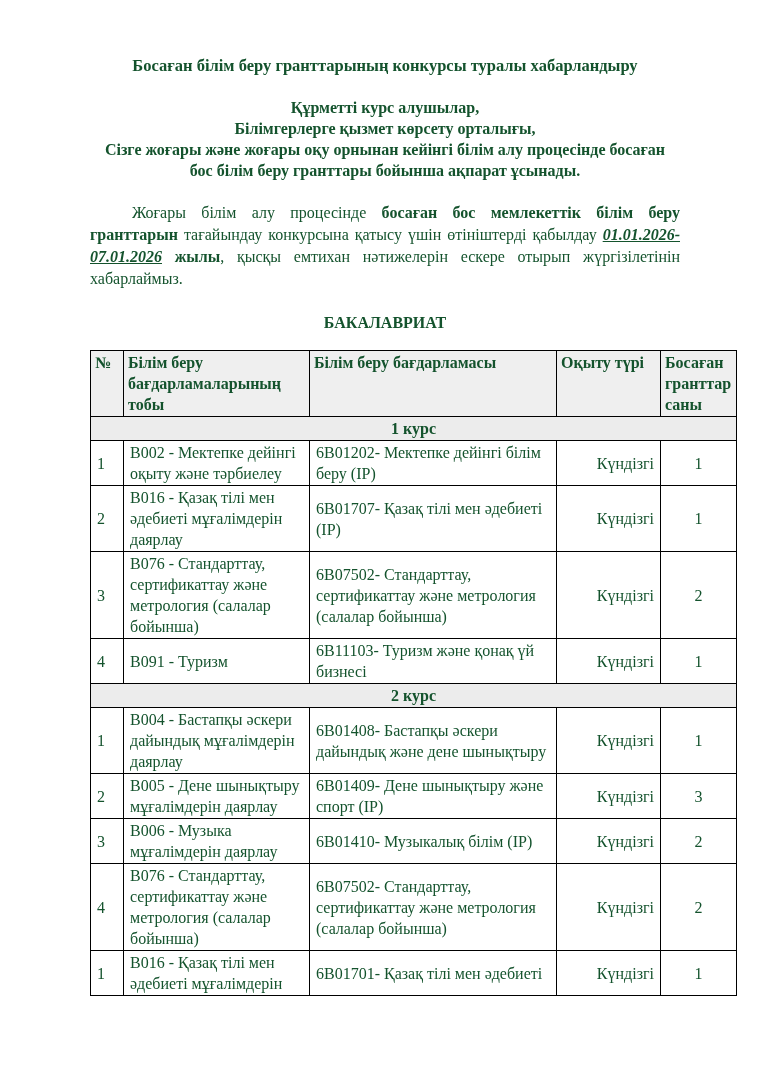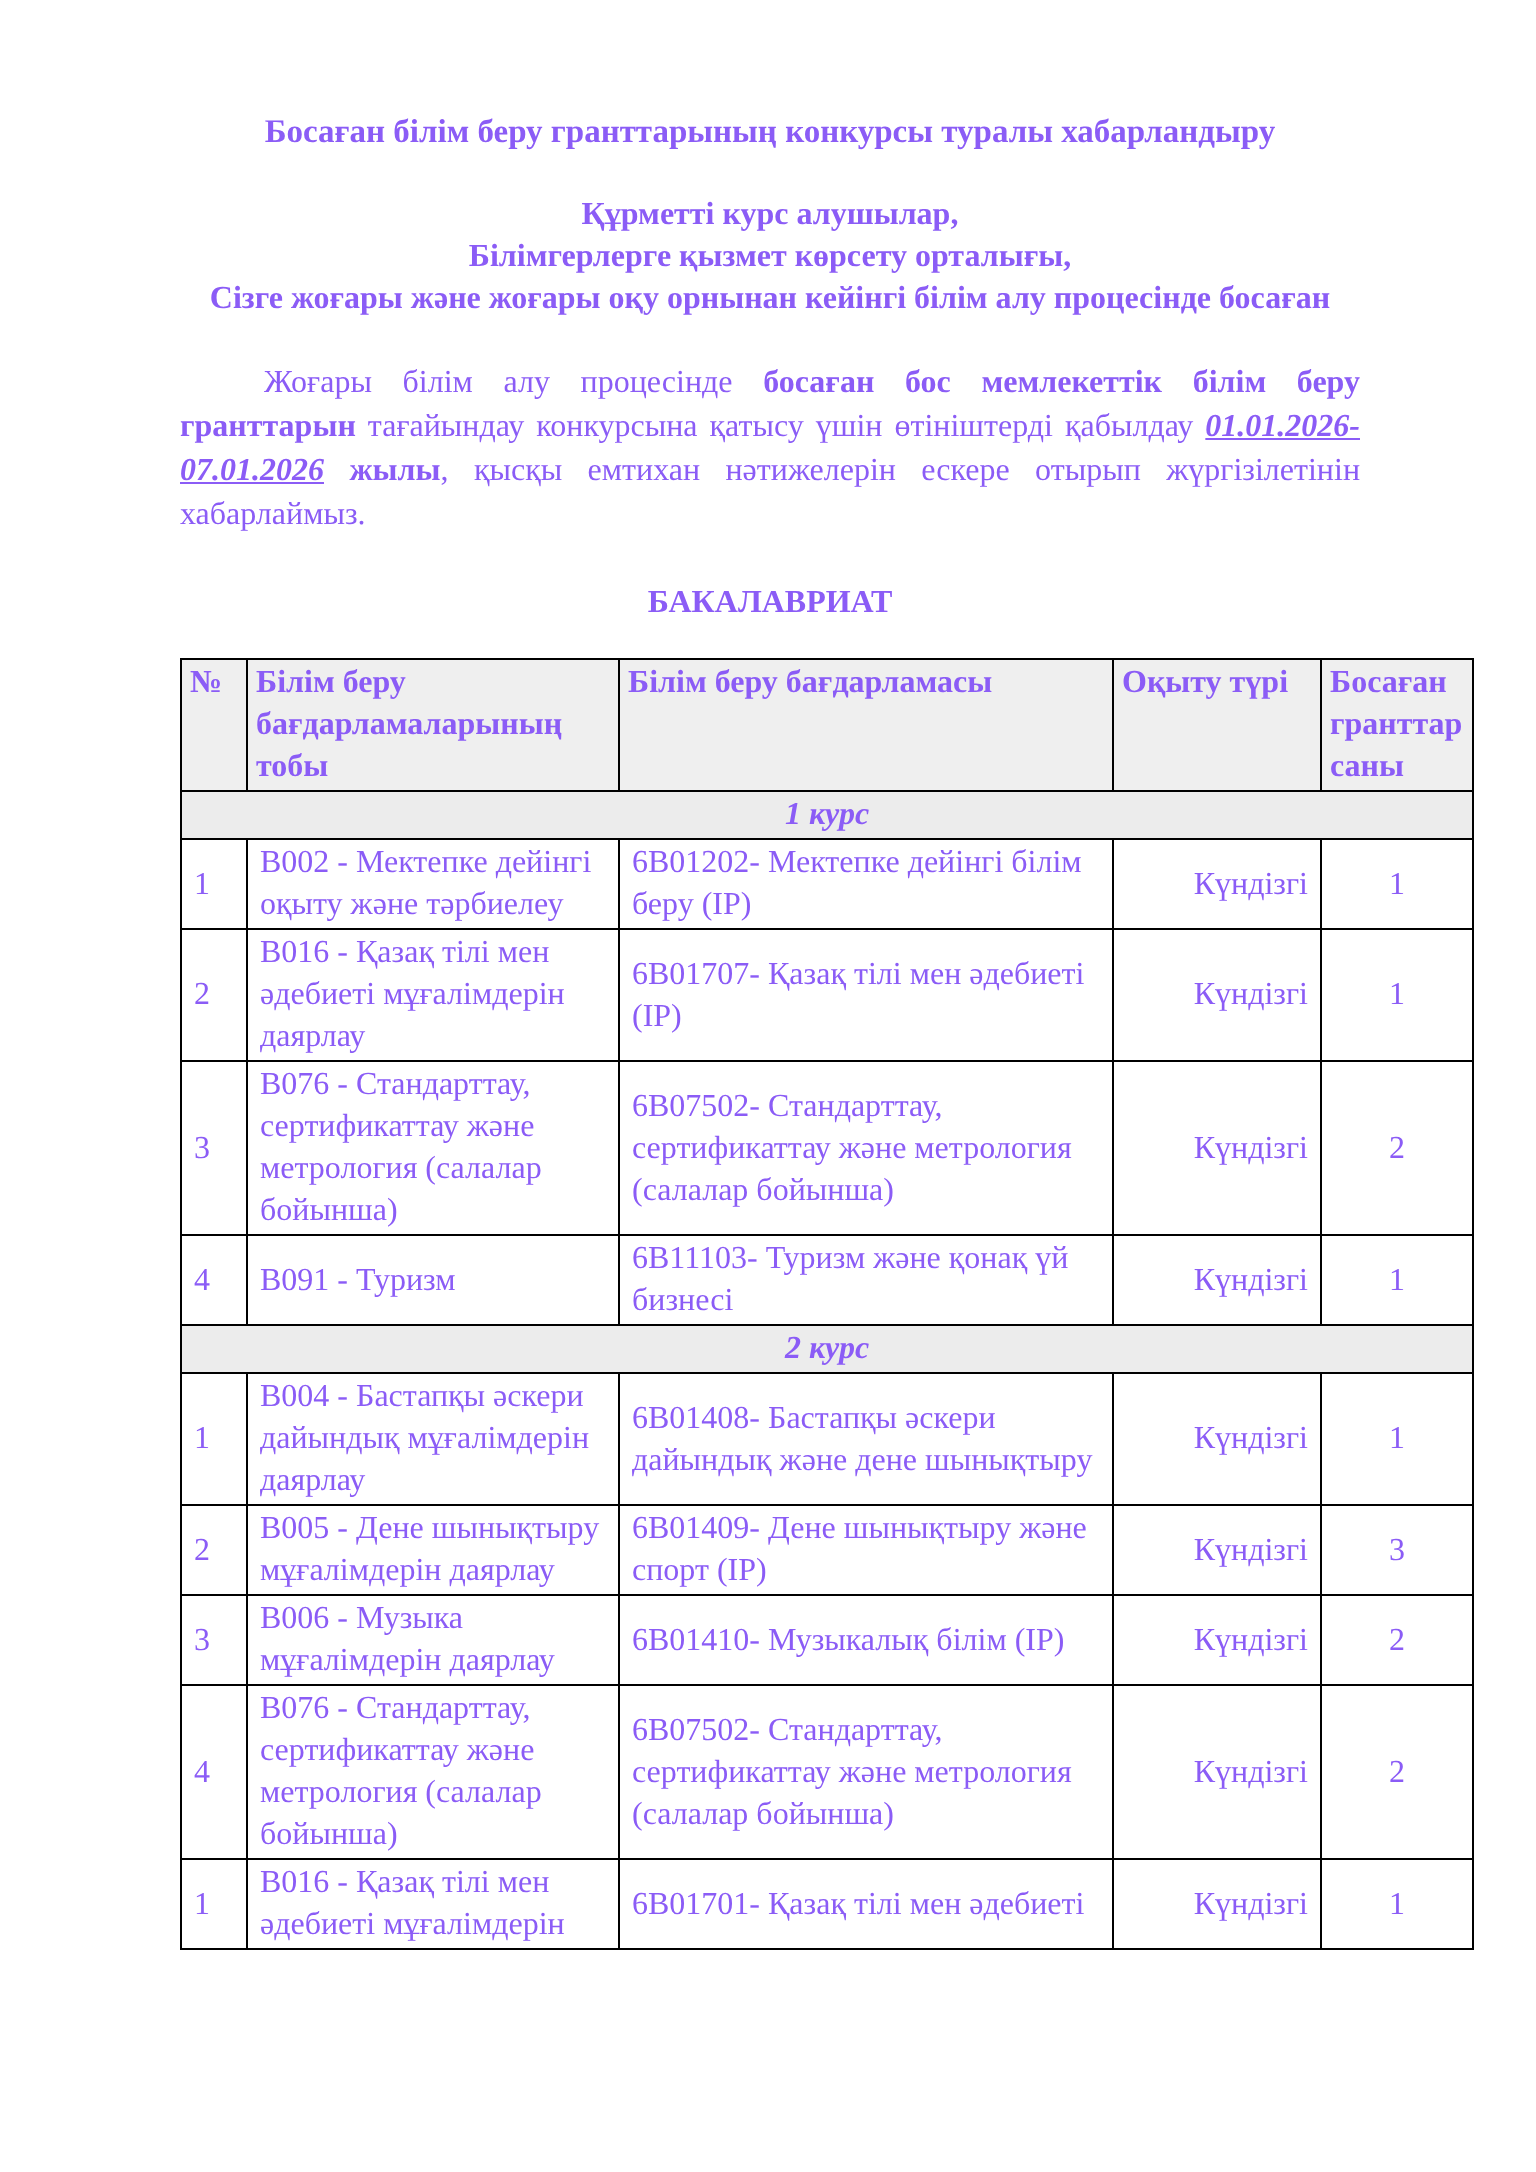--- a/index.html
+++ b/index.html
@@ -2,21 +2,21 @@
 <html><head>
 <meta charset="utf-8">
 <style>
   html, body { margin: 0; padding: 0; background: #ffffff; }
   .page {
     position: relative;
     width: 714px;
     height: 1086px;
     margin: 0 auto;
     background: #ffffff;
-    color: #8b5cf6;
+    color: #14532d;
     font-family: "Liberation Serif", "DejaVu Serif", serif;
     font-size: 16px;
     line-height: 21px;
     box-sizing: border-box;
     padding: 55px 61px 0 63px;
     overflow: hidden;
   }
   .doc-title {
     text-align: center;
     font-weight: bold;
@@ -69,37 +69,37 @@
     text-align: left;
     vertical-align: top;
     padding: 1px 4px;
   }
   table.grants td { vertical-align: middle; }
   td.section-cell {
     background: #ececec;
     text-align: center;
     font-weight: bold;
     padding: 1px 2px;
-    font-style: italic;
   }
   td.c0 { text-align: left; padding: 1px 4px 1px 7px; }
   td.c3 { padding-left: 8px; text-align: right; }
   td.c4 { text-align: center; }
 </style>
 </head>
 <body>
 
 <div class="page">
 
   <p class="doc-title">Босаған білім беру гранттарының конкурсы туралы хабарландыру</p>
 
   <div class="greeting-block">
     <div>Құрметті курс алушылар,</div>
     <div>Білімгерлерге қызмет көрсету орталығы,</div>
     <div>Сізге жоғары және жоғары оқу орнынан кейінгі білім алу процесінде босаған</div>
+    <div>бос білім беру гранттары бойынша ақпарат ұсынады.</div>
   </div>
 
   <p class="announcement"><span class="indent"></span><span>Жоғары білім алу процесінде </span><span class="b">босаған бос мемлекеттік білім беру гранттарын</span><span> тағайындау конкурсына қатысу үшін өтініштерді қабылдау </span><span class="dates">01.01.2026-07.01.2026</span><span class="b"> жылы</span><span>, қысқы емтихан нәтижелерін ескере отырып жүргізілетінін хабарлаймыз.</span></p>
 
   <p class="section-heading">БАКАЛАВРИАТ</p>
 
   <table class="grants">
     <colgroup>
       <col class="w0">
         <col class="w1">

